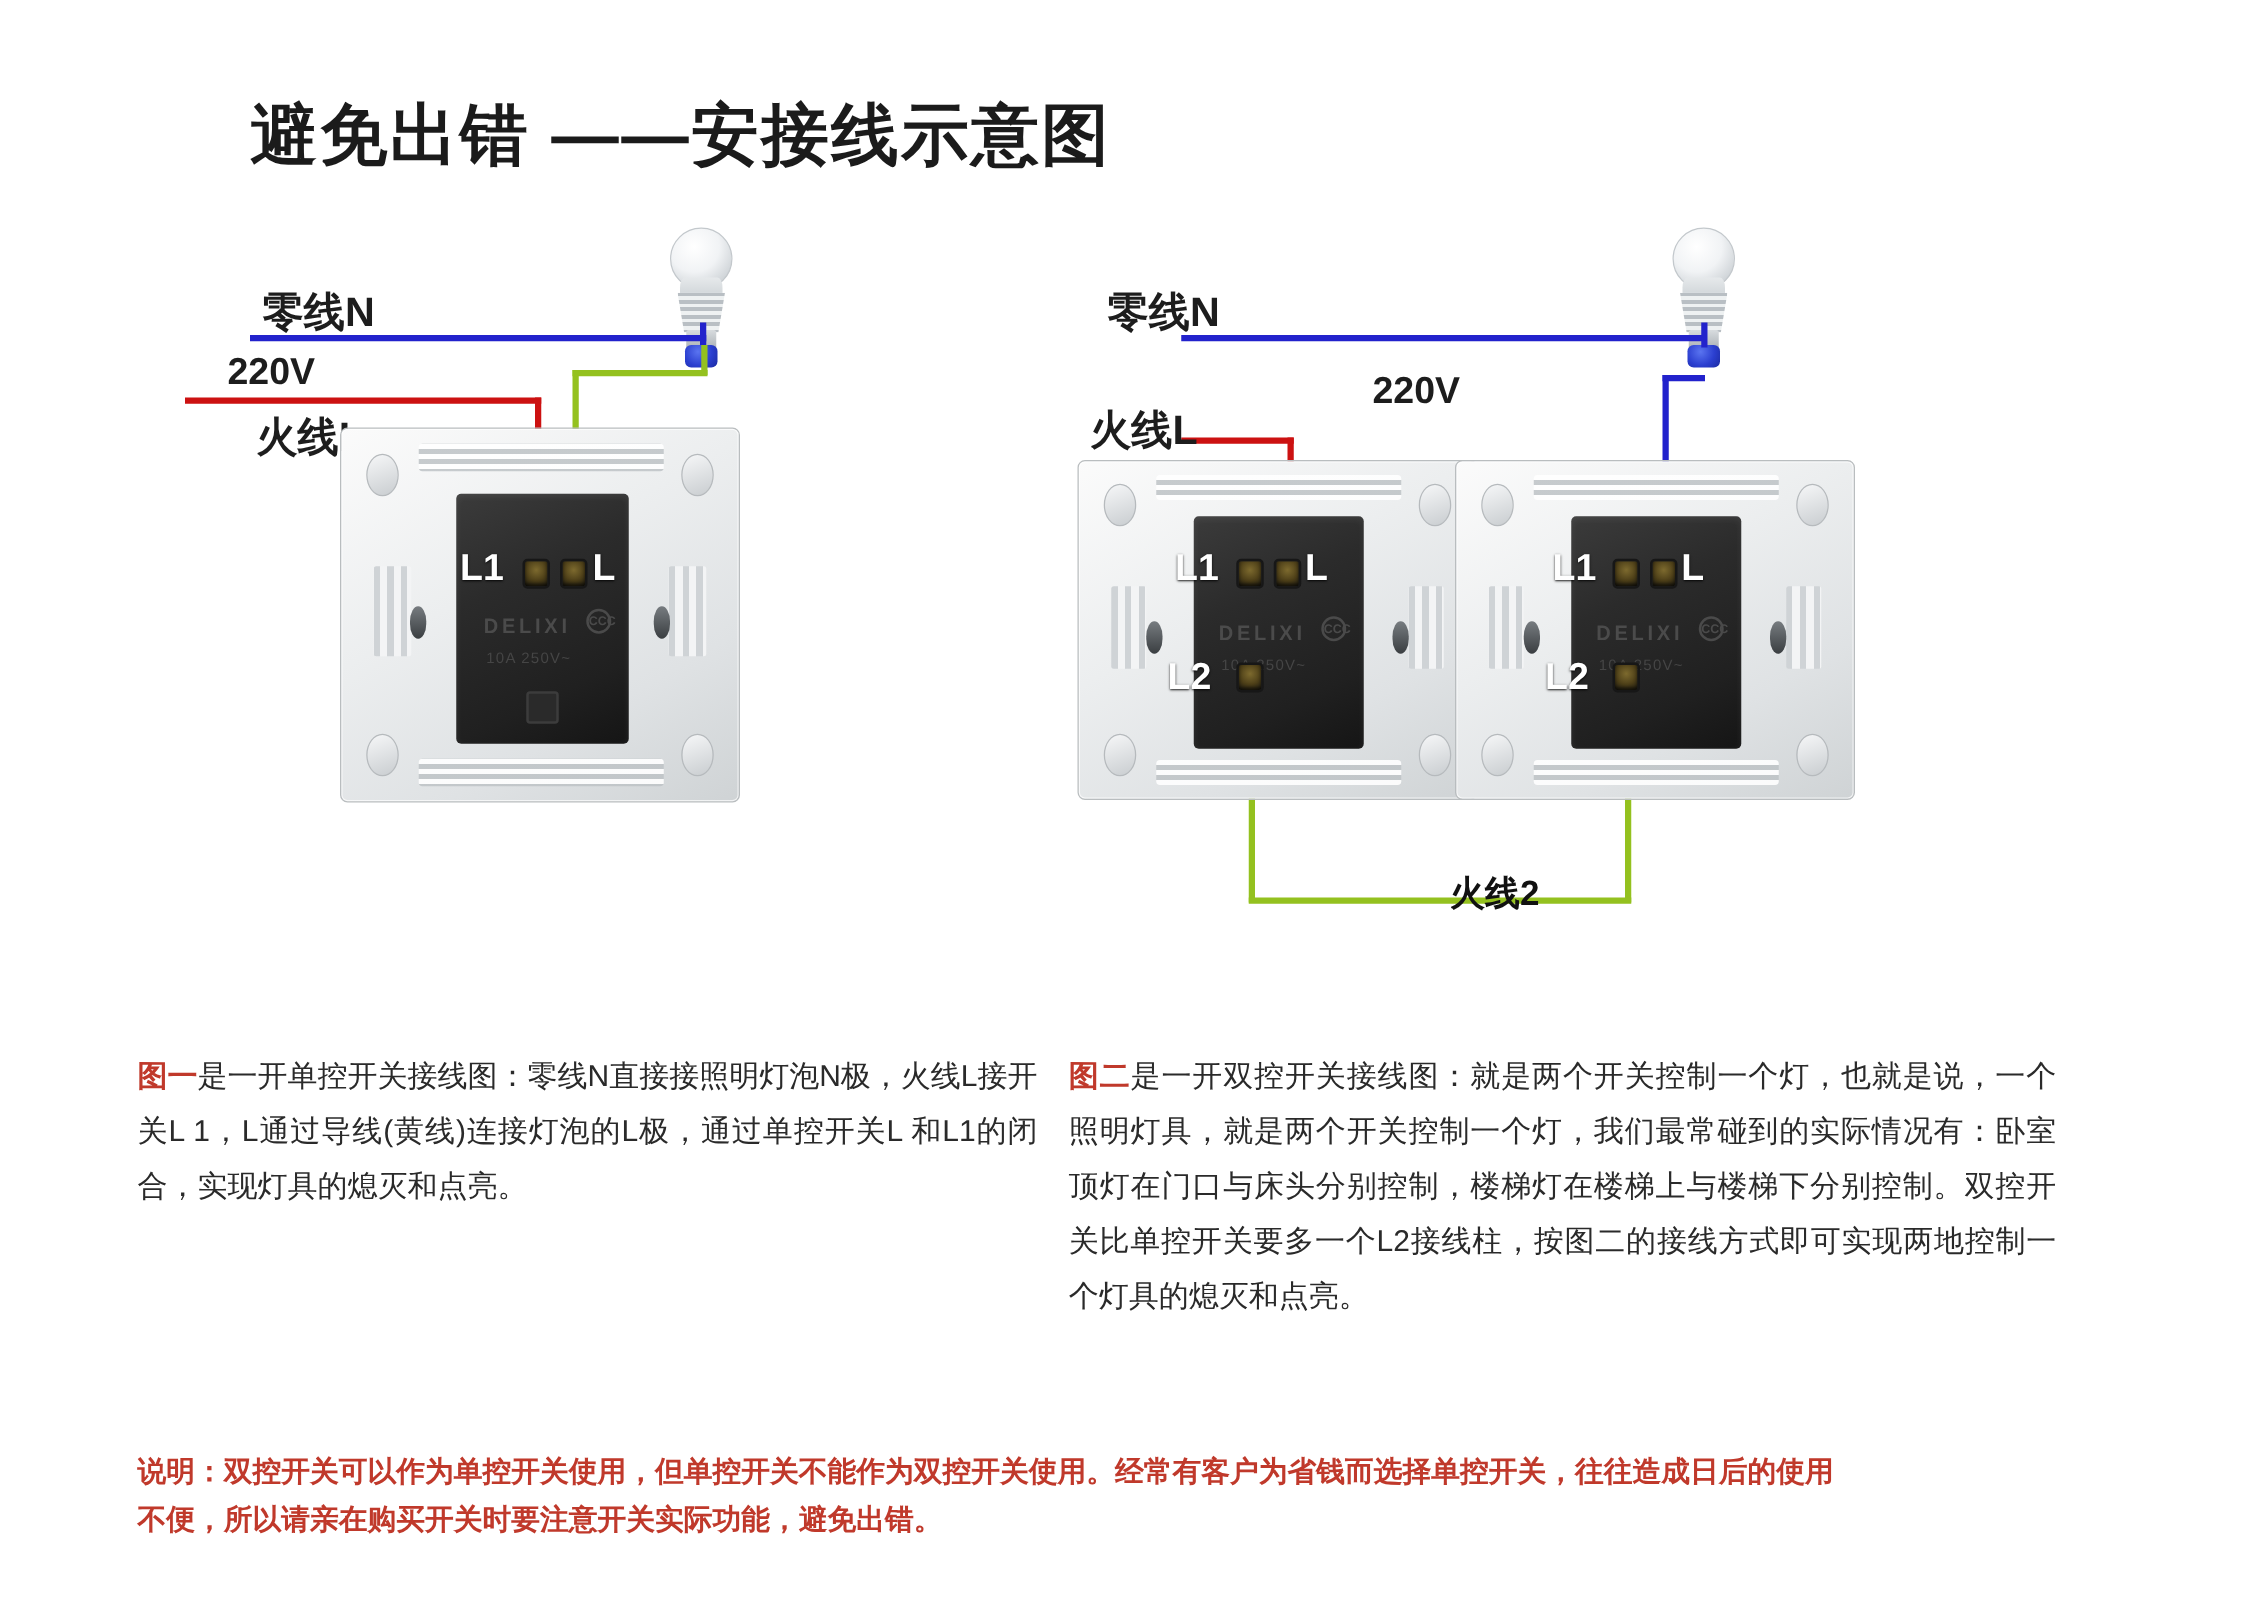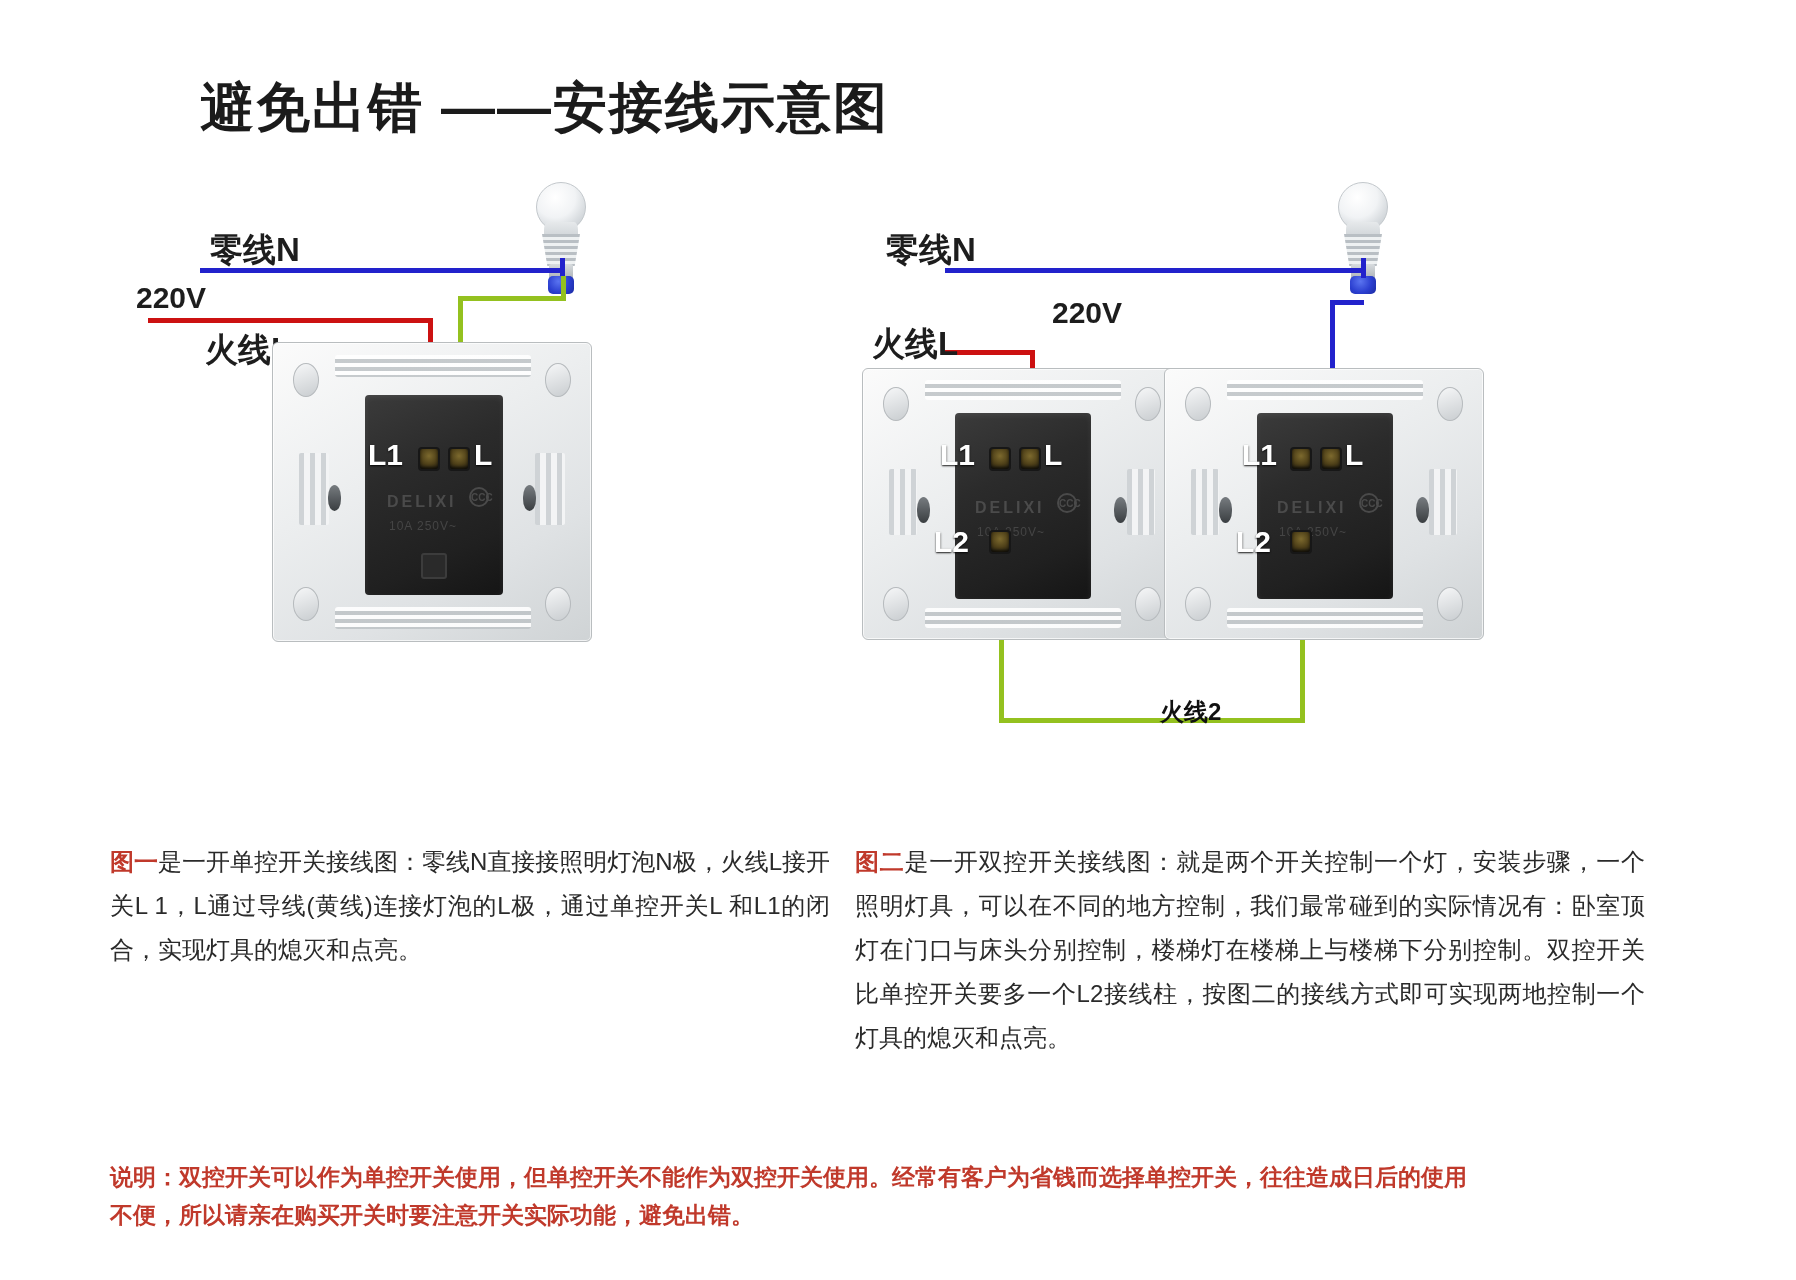--- a/index.html
+++ b/index.html
@@ -27,22 +27,22 @@
   }
 
   
   .lbl {
     position: absolute;
     font-weight: 700;
     color: #1d1d1d;
     white-space: nowrap;
   }
   .lbl-cn { font-size: 33px; }
-  .lbl-v  { font-size: 30px; }
-  .lbl-hot2 { font-size: 24px; color: #111; }
+  .lbl-v  { font-size: 30px; margin-left: 46px; }
+  .lbl-hot2 { font-size: 28px; color: #111; }
 
   
   .wire { position: absolute; }
   .wire.h { height: 5px; }
   .wire.v { width: 5px; }
   .w-blue  { background: #2222cc; }
   .w-red   { background: #cc1111; }
   .w-green { background: #94c11f; }
 
   
@@ -338,19 +338,19 @@
     <div class="tmark" style="left:1242px; top:438px;">L1</div>
     <div class="tmark" style="left:1345px; top:438px;">L</div>
     <div class="tmark" style="left:1236px; top:525px;">L2</div>
   </div>
 
   <div class="caption" style="left:110px; top:840px; width:720px;">
     <span class="fig-mark">图一</span><span>是一开单控开关接线图：零线N直接接照明灯泡N极，火线L接开关L 1，L通过导线(黄线)连接灯泡的L极，通过单控开关L 和L1的闭合，实现灯具的熄灭和点亮。</span>
   </div>
 
   <div class="caption" style="left:855px; top:840px; width:790px;">
-    <span class="fig-mark">图二</span><span>是一开双控开关接线图：就是两个开关控制一个灯，安装步骤，一个照明灯具，可以在不同的地方控制，我们最常碰到的实际情况有：卧室顶灯在门口与床头分别控制，楼梯灯在楼梯上与楼梯下分别控制。双控开关比单控开关要多一个L2接线柱，按图二的接线方式即可实现两地控制一个灯具的熄灭和点亮。</span>
+    <span class="fig-mark">图二</span><span>是一开双控开关接线图：就是两个开关控制一个灯，也就是说，一个照明灯具，就是两个开关控制一个灯，我们最常碰到的实际情况有：卧室顶灯在门口与床头分别控制，楼梯灯在楼梯上与楼梯下分别控制。双控开关比单控开关要多一个L2接线柱，按图二的接线方式即可实现两地控制一个灯具的熄灭和点亮。</span>
   </div>
 
   <div class="note" style="left:110px; top:1158px; width:1560px;">说明：双控开关可以作为单控开关使用，但单控开关不能作为双控开关使用。经常有客户为省钱而选择单控开关，往往造成日后的使用
 不便，所以请亲在购买开关时要注意开关实际功能，避免出错。</div>
 
 </div>
 
 </body></html>

